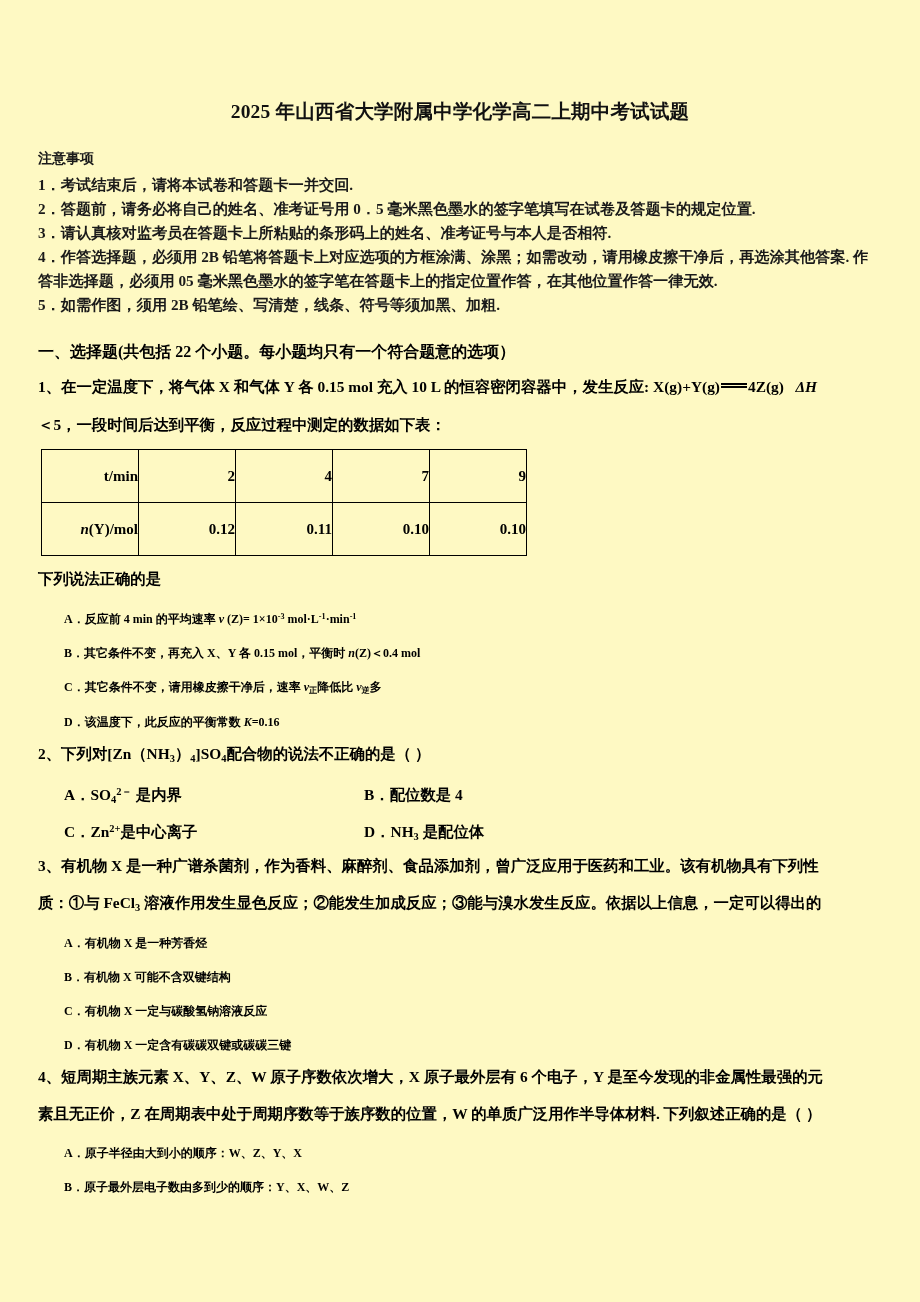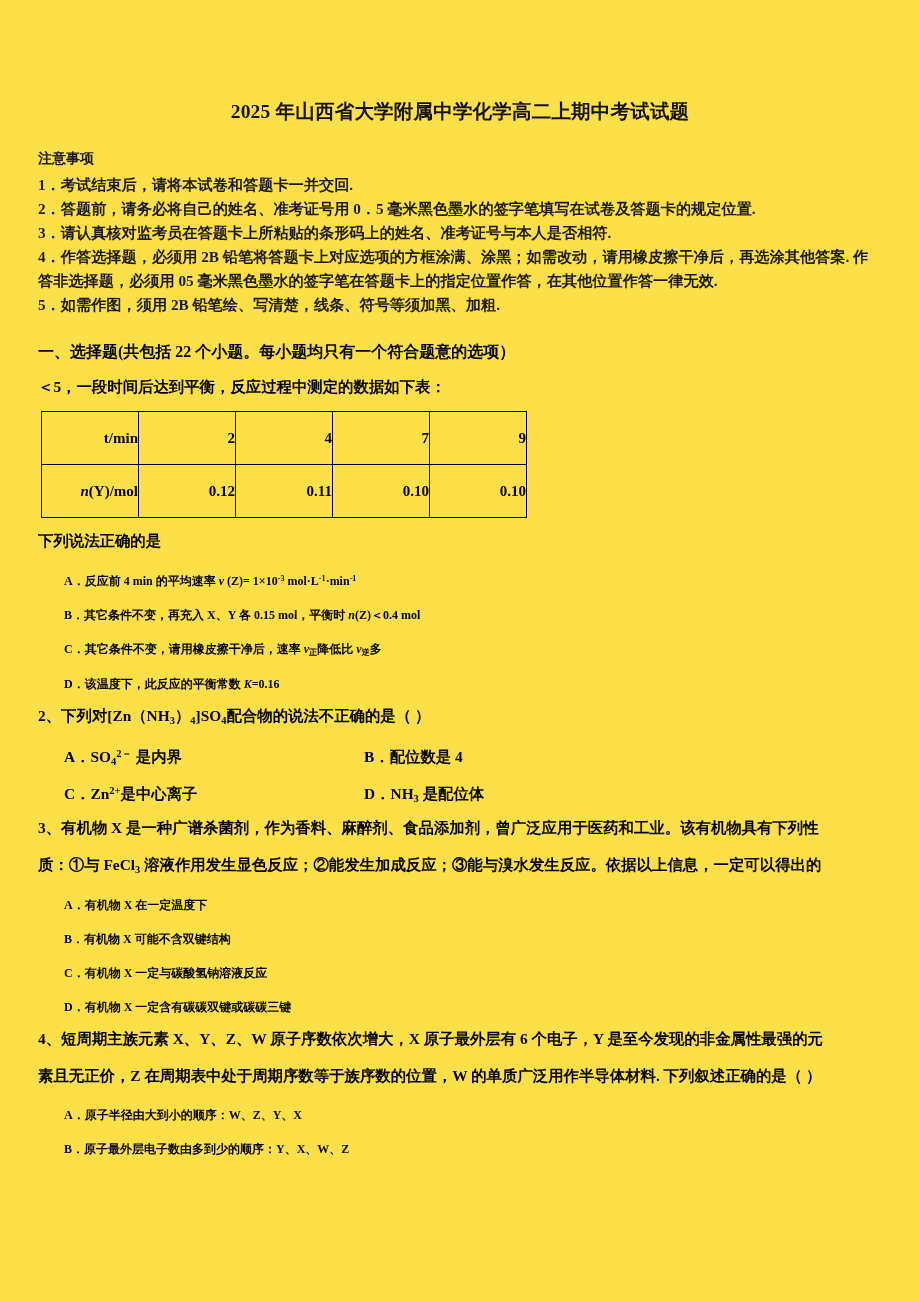--- a/index.html
+++ b/index.html
@@ -11,21 +11,21 @@
     width: 920px;
     height: 1302px;
     overflow: hidden;
     font-family: "Liberation Serif", "DejaVu Serif", serif;
     color: #000000;
   }
   .page {
     position: relative;
     width: 920px;
     height: 1302px;
-    background: #fde047;
+    background: #fef9c3;
     box-sizing: border-box;
     padding: 0 38px;
   }
   .doc-title {
     text-align: center;
     font-size: 19.5px;
     font-weight: bold;
     letter-spacing: 0.2px;
     margin: 0;
     padding-top: 100px;
@@ -131,20 +131,27 @@
     <div class="notice-head">注意事项</div>
     <div class="notice-line">1．考试结束后，请将本试卷和答题卡一并交回.</div>
     <div class="notice-line">2．答题前，请务必将自己的姓名、准考证号用 0．5 毫米黑色墨水的签字笔填写在试卷及答题卡的规定位置.</div>
     <div class="notice-line">3．请认真核对监考员在答题卡上所粘贴的条形码上的姓名、准考证号与本人是否相符.</div>
     <div class="notice-line">4．作答选择题，必须用 2B 铅笔将答题卡上对应选项的方框涂满、涂黑；如需改动，请用橡皮擦干净后，再选涂其他答案. 作答非选择题，必须用 05 毫米黑色墨水的签字笔在答题卡上的指定位置作答，在其他位置作答一律无效.</div>
     <div class="notice-line">5．如需作图，须用 2B 铅笔绘、写清楚，线条、符号等须加黑、加粗.</div>
   </div>
 
   <div class="section-head">一、选择题(共包括 22 个小题。每小题均只有一个符合题意的选项）</div>
 
+  <div class="q-stem">
+    <span>1、</span><span>在一定温度下，将气体 X 和气体 Y 各 0.15 mol 充入 10 L 的恒容密闭容器中，发生反应:</span>
+    <span>
+      <span>X(g)+Y(g)</span><span class="eqarrow"><i class="top"></i><i class="bot"></i></span><span>4Z(g)</span>
+    </span>
+    &nbsp;&nbsp;<span class="ital">ΔH</span>
+  </div>
 
   <div class="q-stem tight">＜5，一段时间后达到平衡，反应过程中测定的数据如下表：</div>
 
   <table class="data-table">
     <tbody>
       <tr>
         <td class="c0">t/min</td>
         <td class="cd">2</td>
         <td class="cd">4</td>
         <td class="cd">7</td>
@@ -201,21 +208,21 @@
   </div>
 
   <div class="q-stem tight">
     <span>3、</span><span>有机物 X 是一种广谱杀菌剂，作为香料、麻醉剂、食品添加剂，曾广泛应用于医药和工业。该有机物具有下列性</span>
   </div>
   <div class="q-stem tight">
     <span>质：①与 FeCl</span><sub>3</sub><span> 溶液作用发生显色反应；②能发生加成反应；③能与溴水发生反应。依据以上信息，一定可以得出的</span>
   </div>
 
   <div class="opt">
-    <span class="lbl">A．</span><span>有机物 X 在一定温度下</span>
+    <span class="lbl">A．</span><span>有机物 X 是一种芳香烃</span>
   </div>
   <div class="opt">
     <span class="lbl">B．</span><span>有机物 X 可能不含双键结构</span>
   </div>
   <div class="opt">
     <span class="lbl">C．</span><span>有机物 X 一定与碳酸氢钠溶液反应</span>
   </div>
   <div class="opt">
     <span class="lbl">D．</span><span>有机物 X 一定含有碳碳双键或碳碳三键</span>
   </div>

